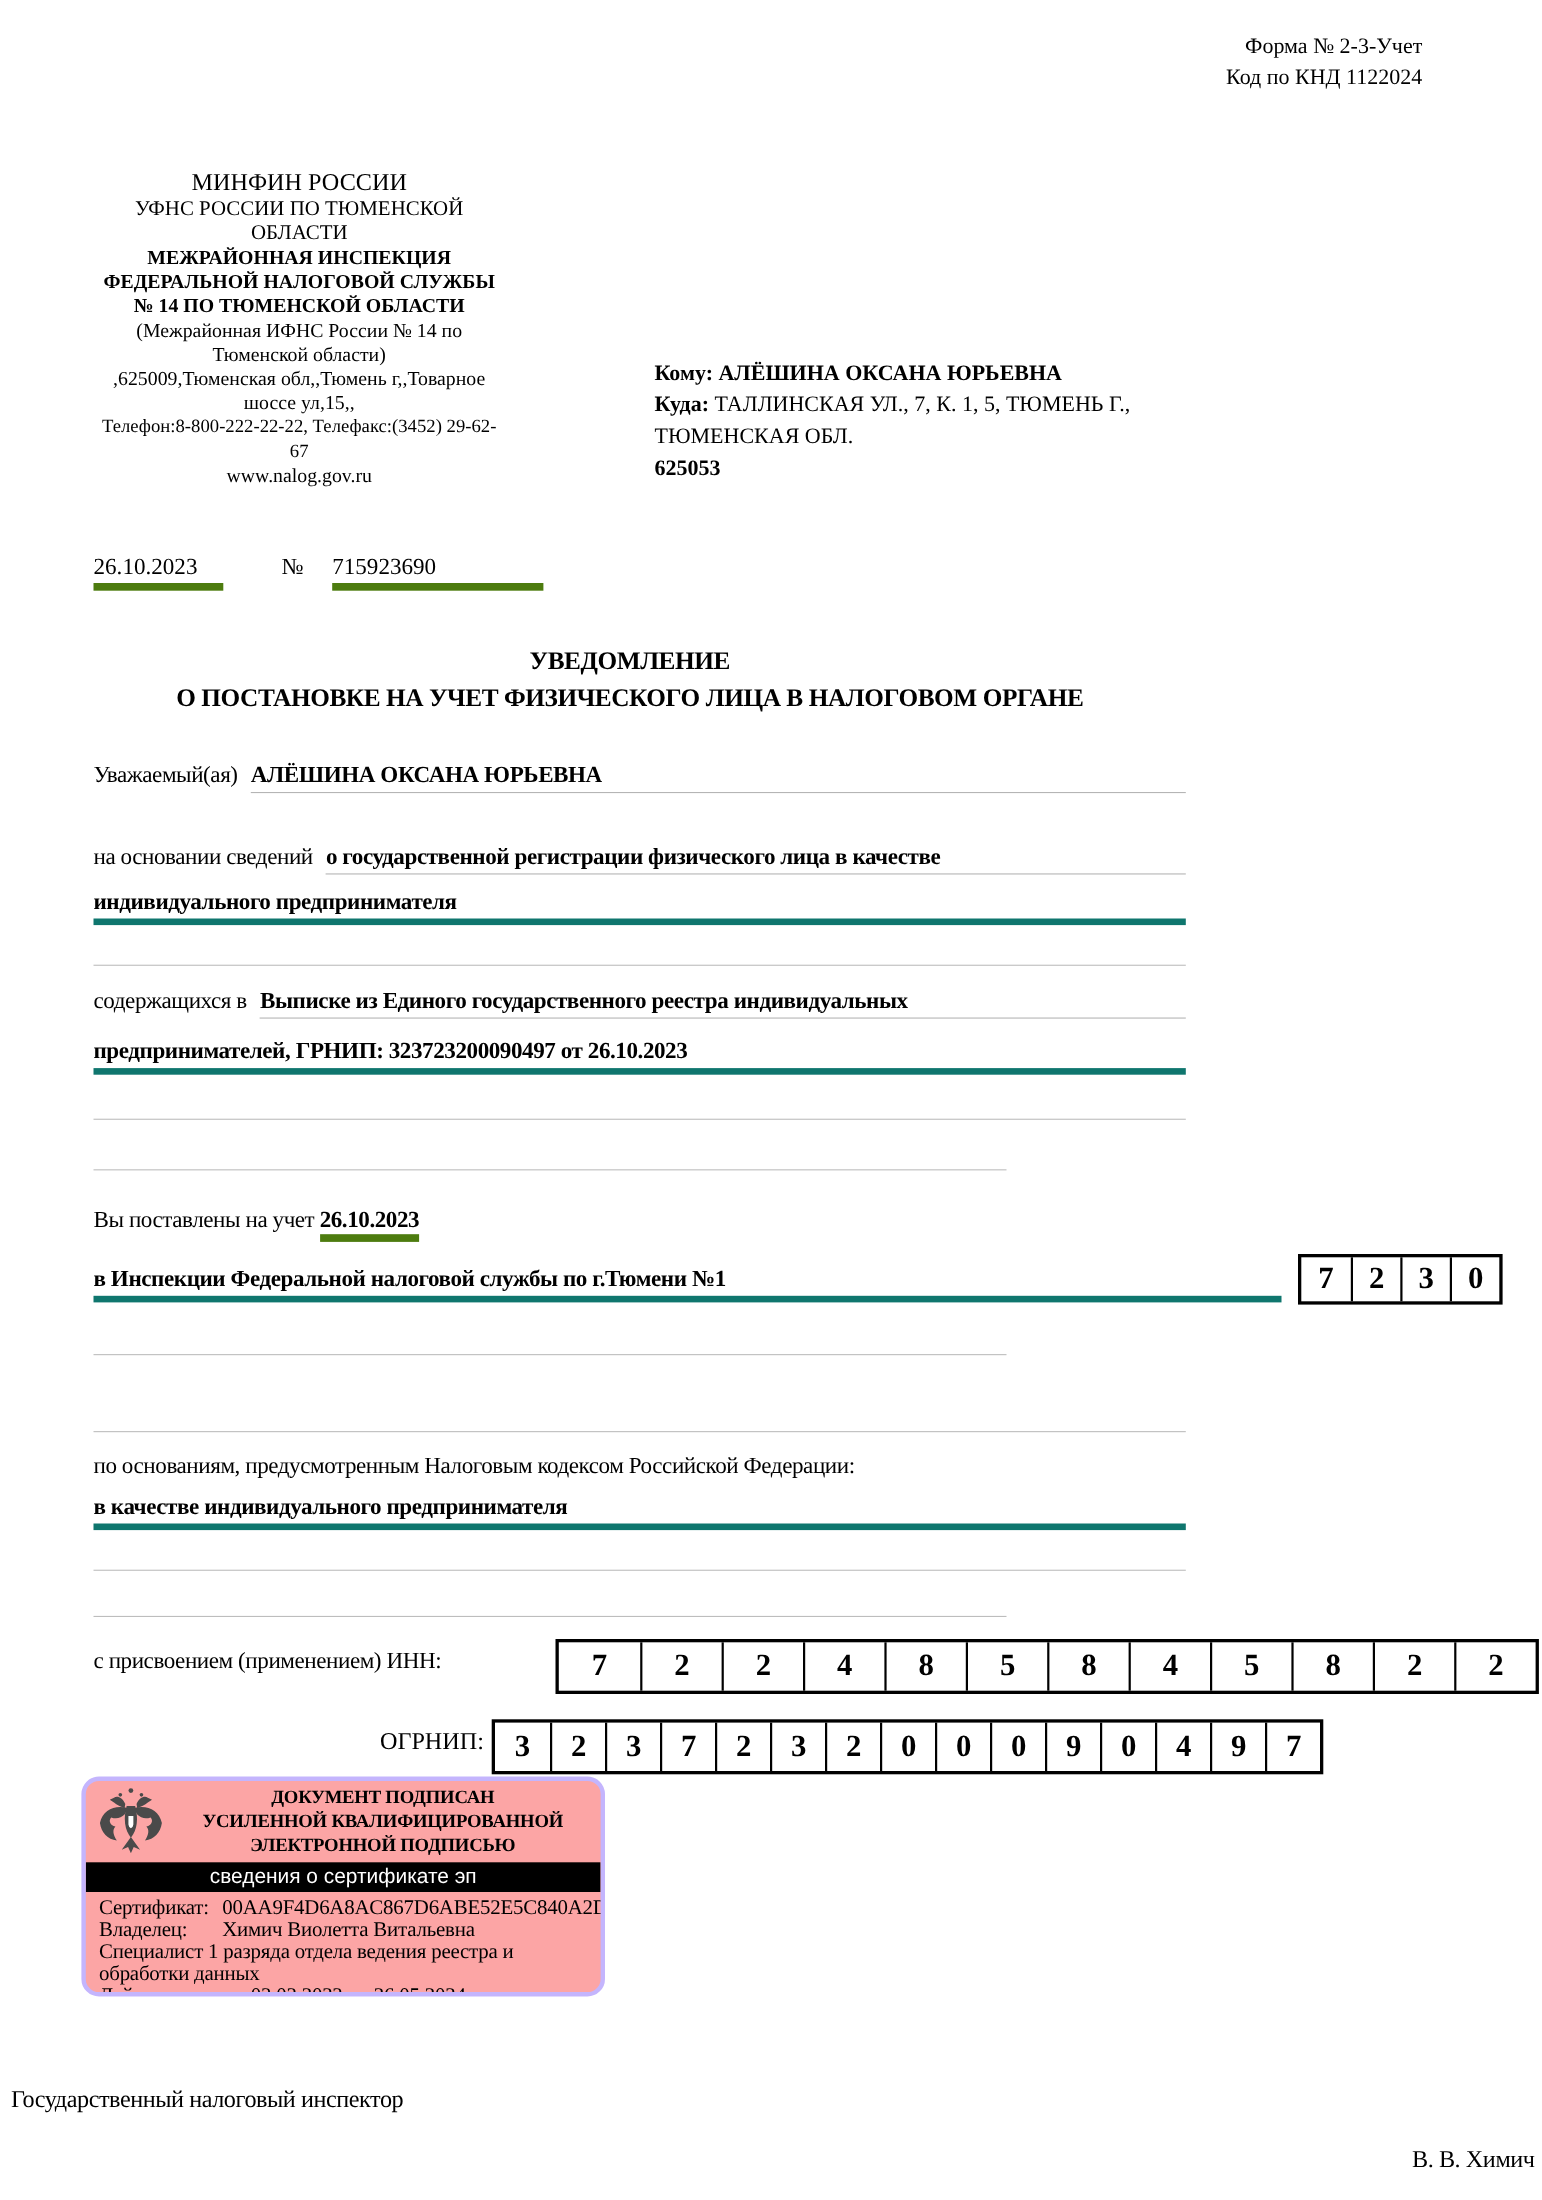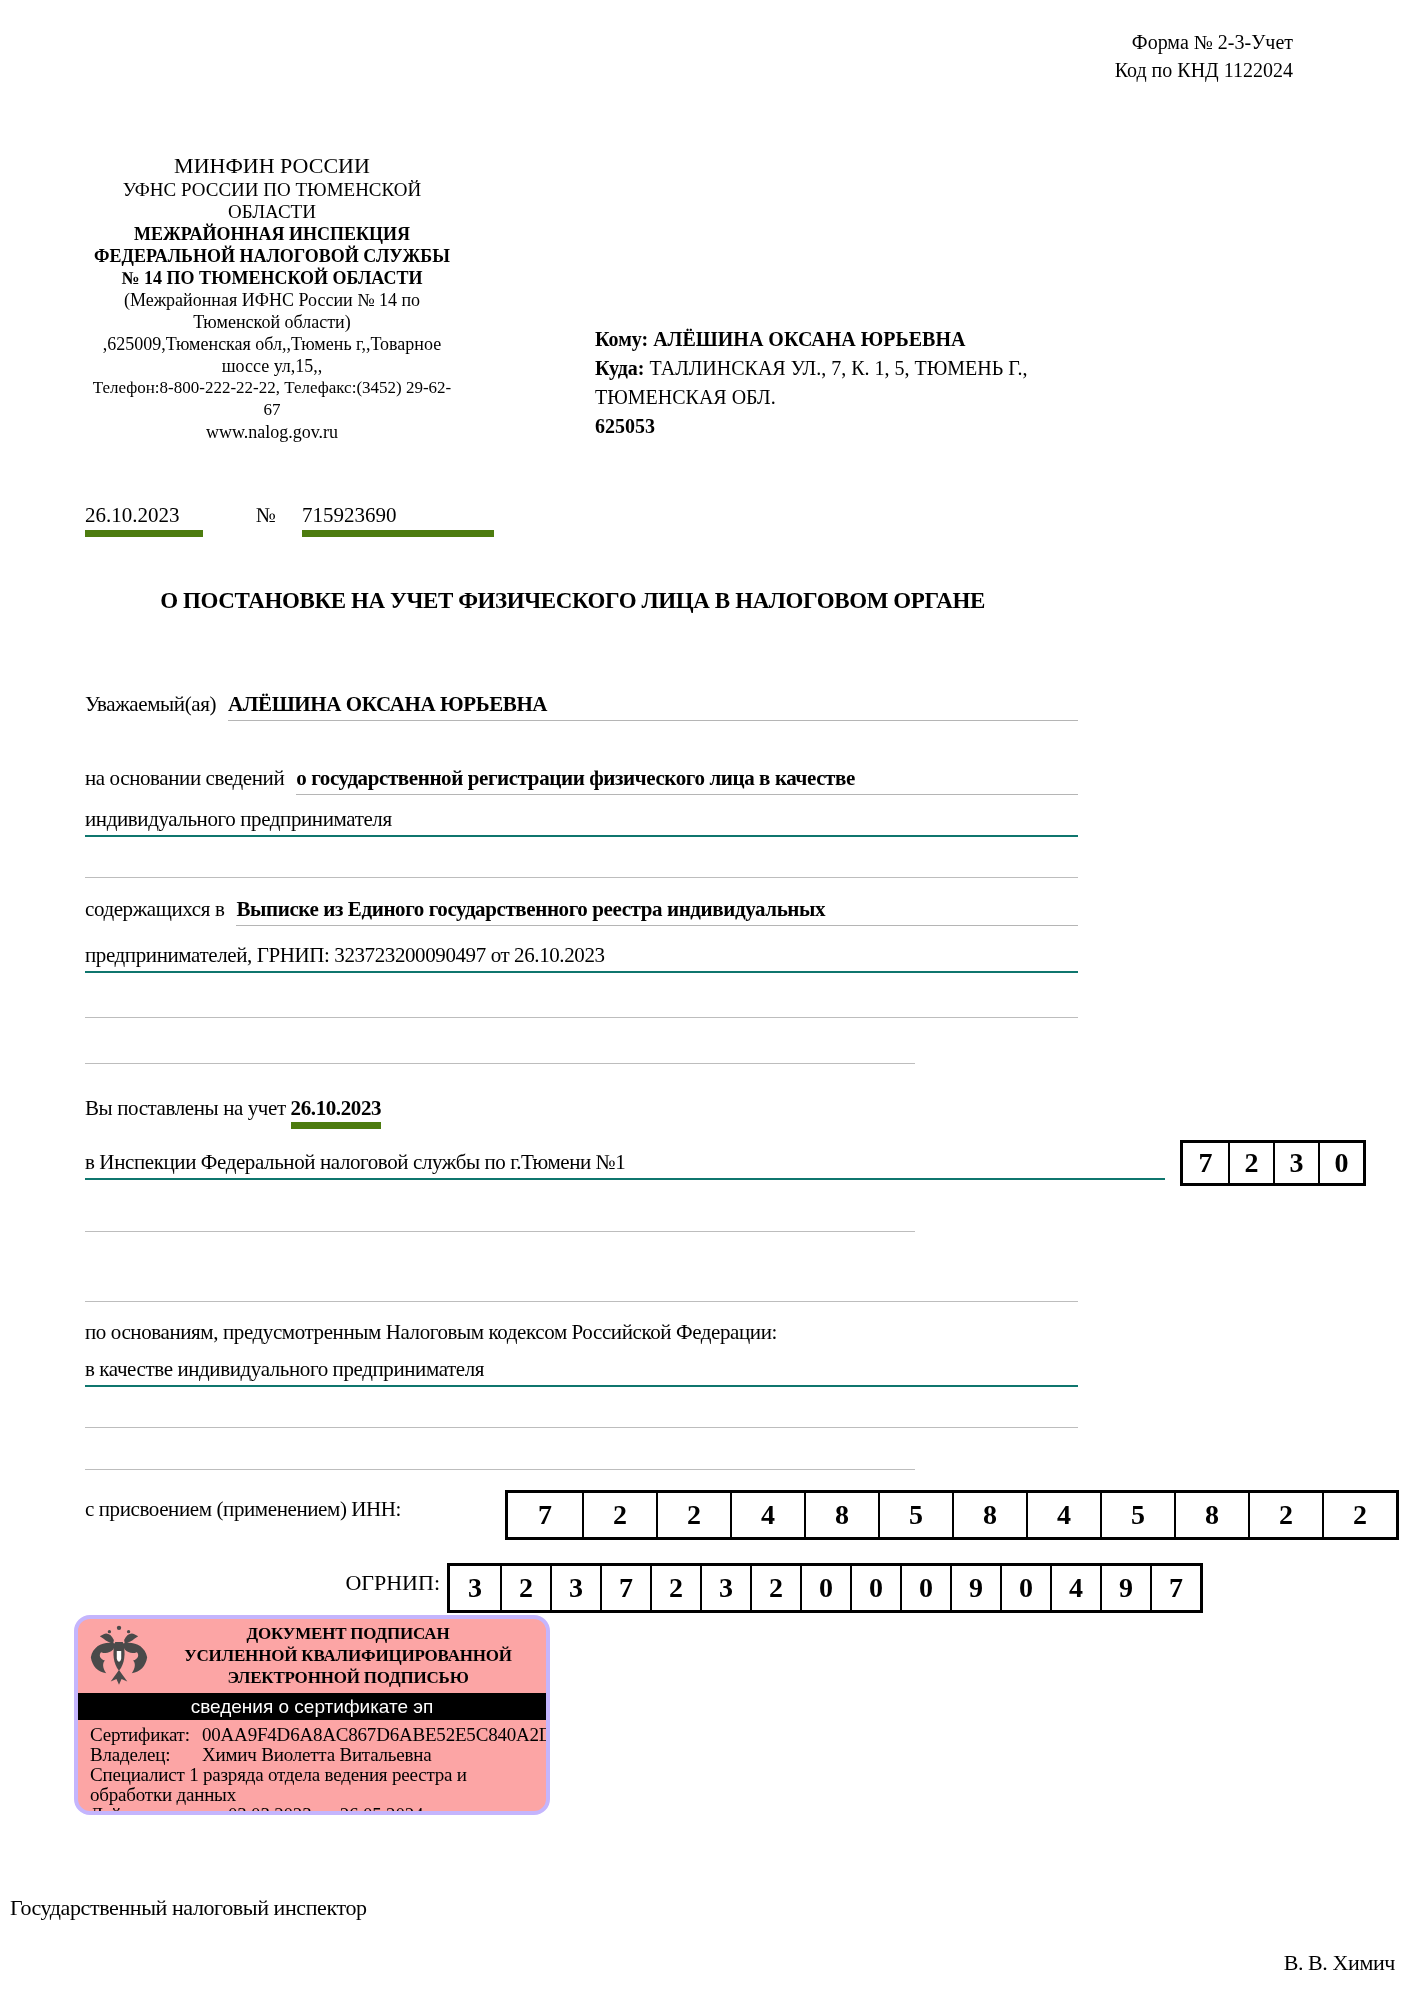--- a/index.html
+++ b/index.html
@@ -9,21 +9,21 @@
   .abs{position:absolute}
   .c{text-align:center}
   .r{text-align:right}
   .b{font-weight:bold}
   .cond{letter-spacing:-0.4px}
   .fs17{font-size:17px}.fs18{font-size:18px}.fs19{font-size:19px}
   .fs20{font-size:20px}.fs21{font-size:21px}.fs22{font-size:22px}
   .fieldrow{display:flex;align-items:baseline;font-size:21px}
   .flabel{white-space:nowrap;padding-right:12px}
   .fval{flex:1;border-bottom:1px solid #b5b5b5;font-weight:bold;letter-spacing:-0.4px;padding-bottom:3px}
-  .fullval{border-bottom:2px solid #0f766e;font-weight:normal;font-size:21px;letter-spacing:-0.4px;padding-bottom:3px}
+  .fullval{border-bottom:6px solid #0f766e;font-weight:bold;font-size:21px;letter-spacing:-0.4px;padding-bottom:3px}
   .gline{border-bottom:1px solid #bdbdbd}
   .blackline{border-bottom:7px solid #4d7c0f}
   .boxrow{display:flex;border:3px solid #000;background:#fff}
   .dcell{display:flex;align-items:center;justify-content:center;
          font-weight:bold;font-size:28px;border-left:2px solid #000;font-family:"Liberation Serif",serif}
   .dcell:first-child{border-left:none}
   .w74{width:74px;height:44px}
   .w50{width:50px;height:44px}
   .w45{width:45px;height:40px}
   .stamp{position:absolute;left:74px;top:1615px;width:476px;height:200px;
@@ -62,20 +62,21 @@
     <div><span class="b">Кому:</span>&nbsp;<span class="b">АЛЁШИНА ОКСАНА ЮРЬЕВНА</span></div>
     <div><span class="b">Куда:</span>&nbsp;<span>ТАЛЛИНСКАЯ УЛ., 7, К. 1, 5, ТЮМЕНЬ Г., ТЮМЕНСКАЯ ОБЛ.</span></div>
     <div class="b">625053</div>
   </div>
 
   <div class="abs fs21 blackline" style="left:85px;top:503px;width:118px;padding-bottom:2px">26.10.2023</div>
   <div class="abs fs21" style="left:256px;top:503px">№</div>
   <div class="abs fs21 blackline" style="left:302px;top:503px;width:192px;padding-bottom:2px">715923690</div>
 
   <div class="abs c b cond" style="left:85px;top:584px;width:975px;font-size:23px;line-height:34px">
+    <div>УВЕДОМЛЕНИЕ</div>
     <div>О ПОСТАНОВКЕ НА УЧЕТ ФИЗИЧЕСКОГО ЛИЦА В НАЛОГОВОМ ОРГАНЕ</div>
   </div>
 
   <div class="abs fieldrow" style="left:85px;top:692px;width:993px">
     <span class="flabel cond">Уважаемый(ая)</span>
     <span class="fval">АЛЁШИНА ОКСАНА ЮРЬЕВНА</span>
   </div>
 
   <div class="abs fieldrow" style="left:85px;top:766px;width:993px">
     <span class="flabel cond">на основании сведений</span>

